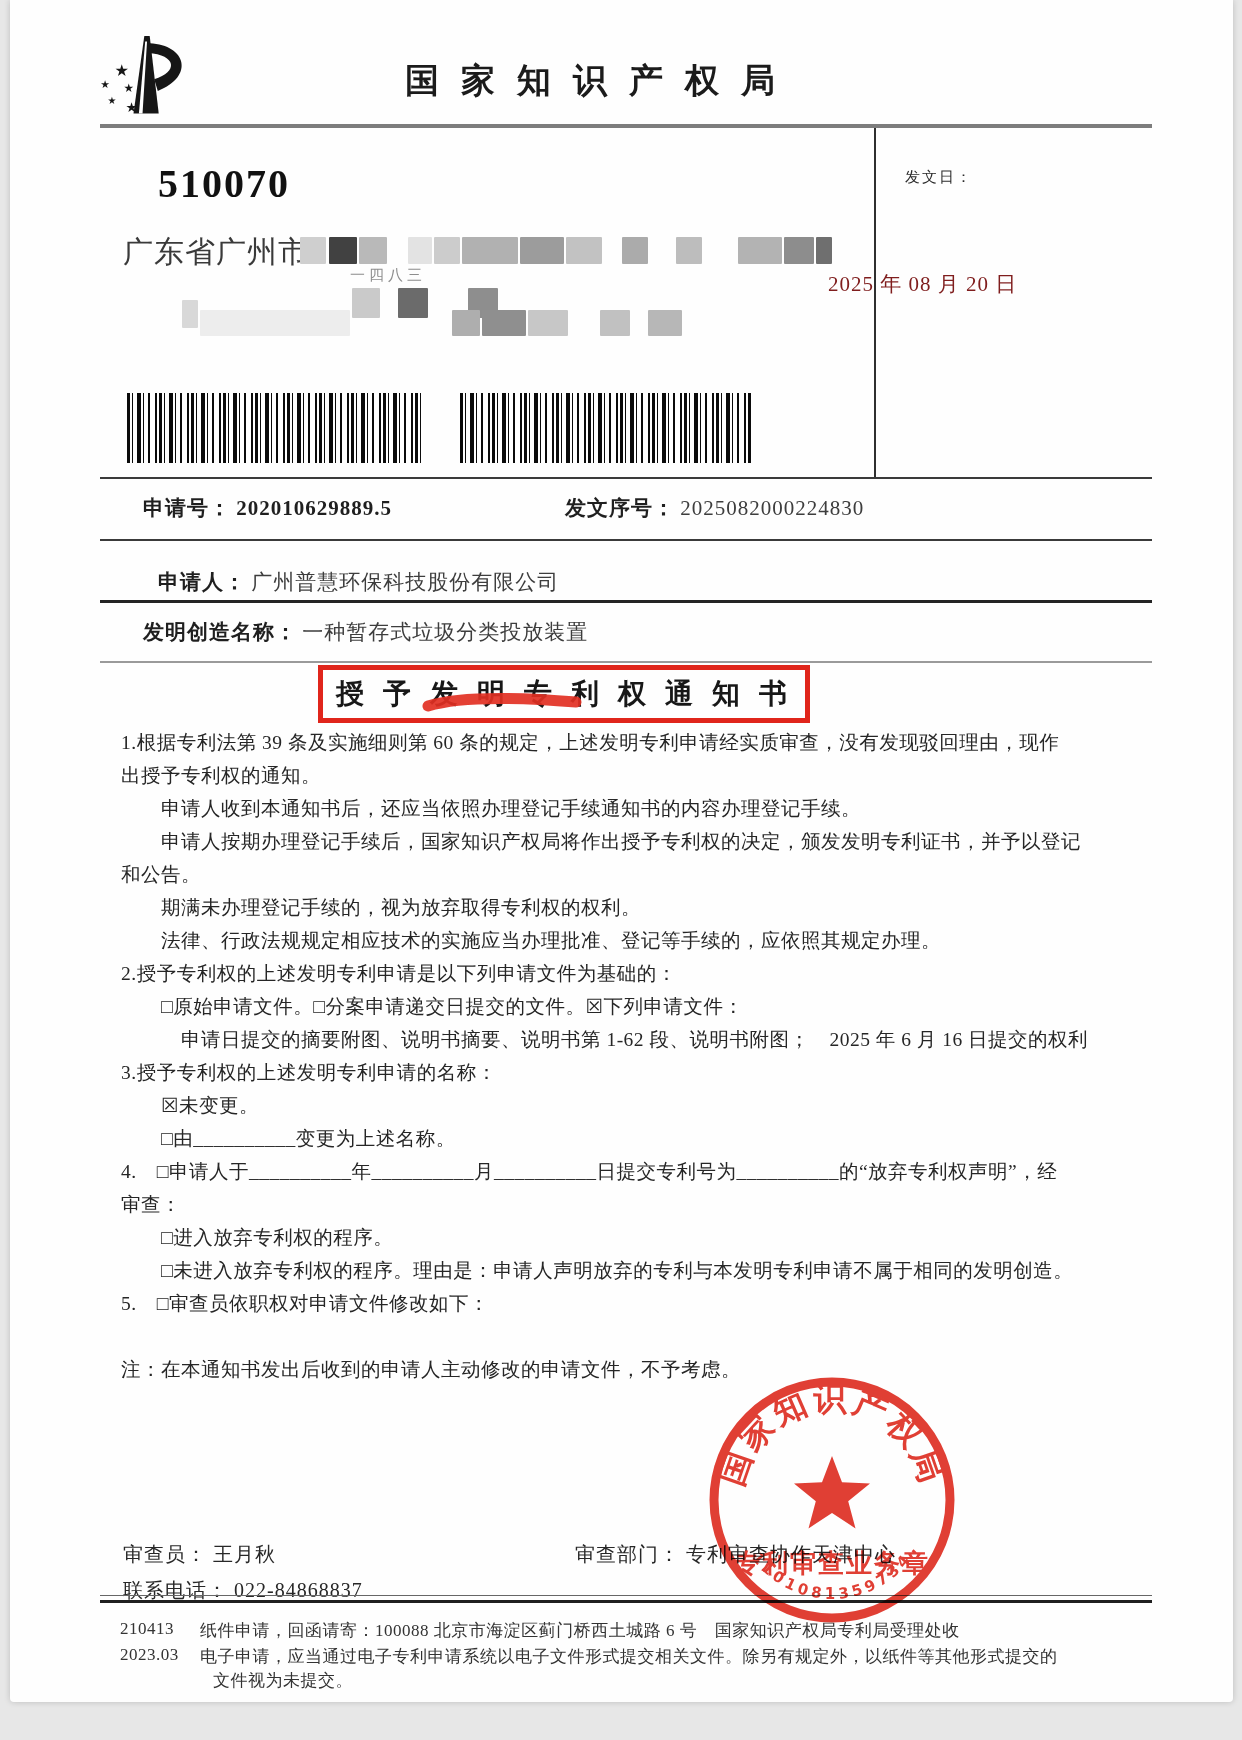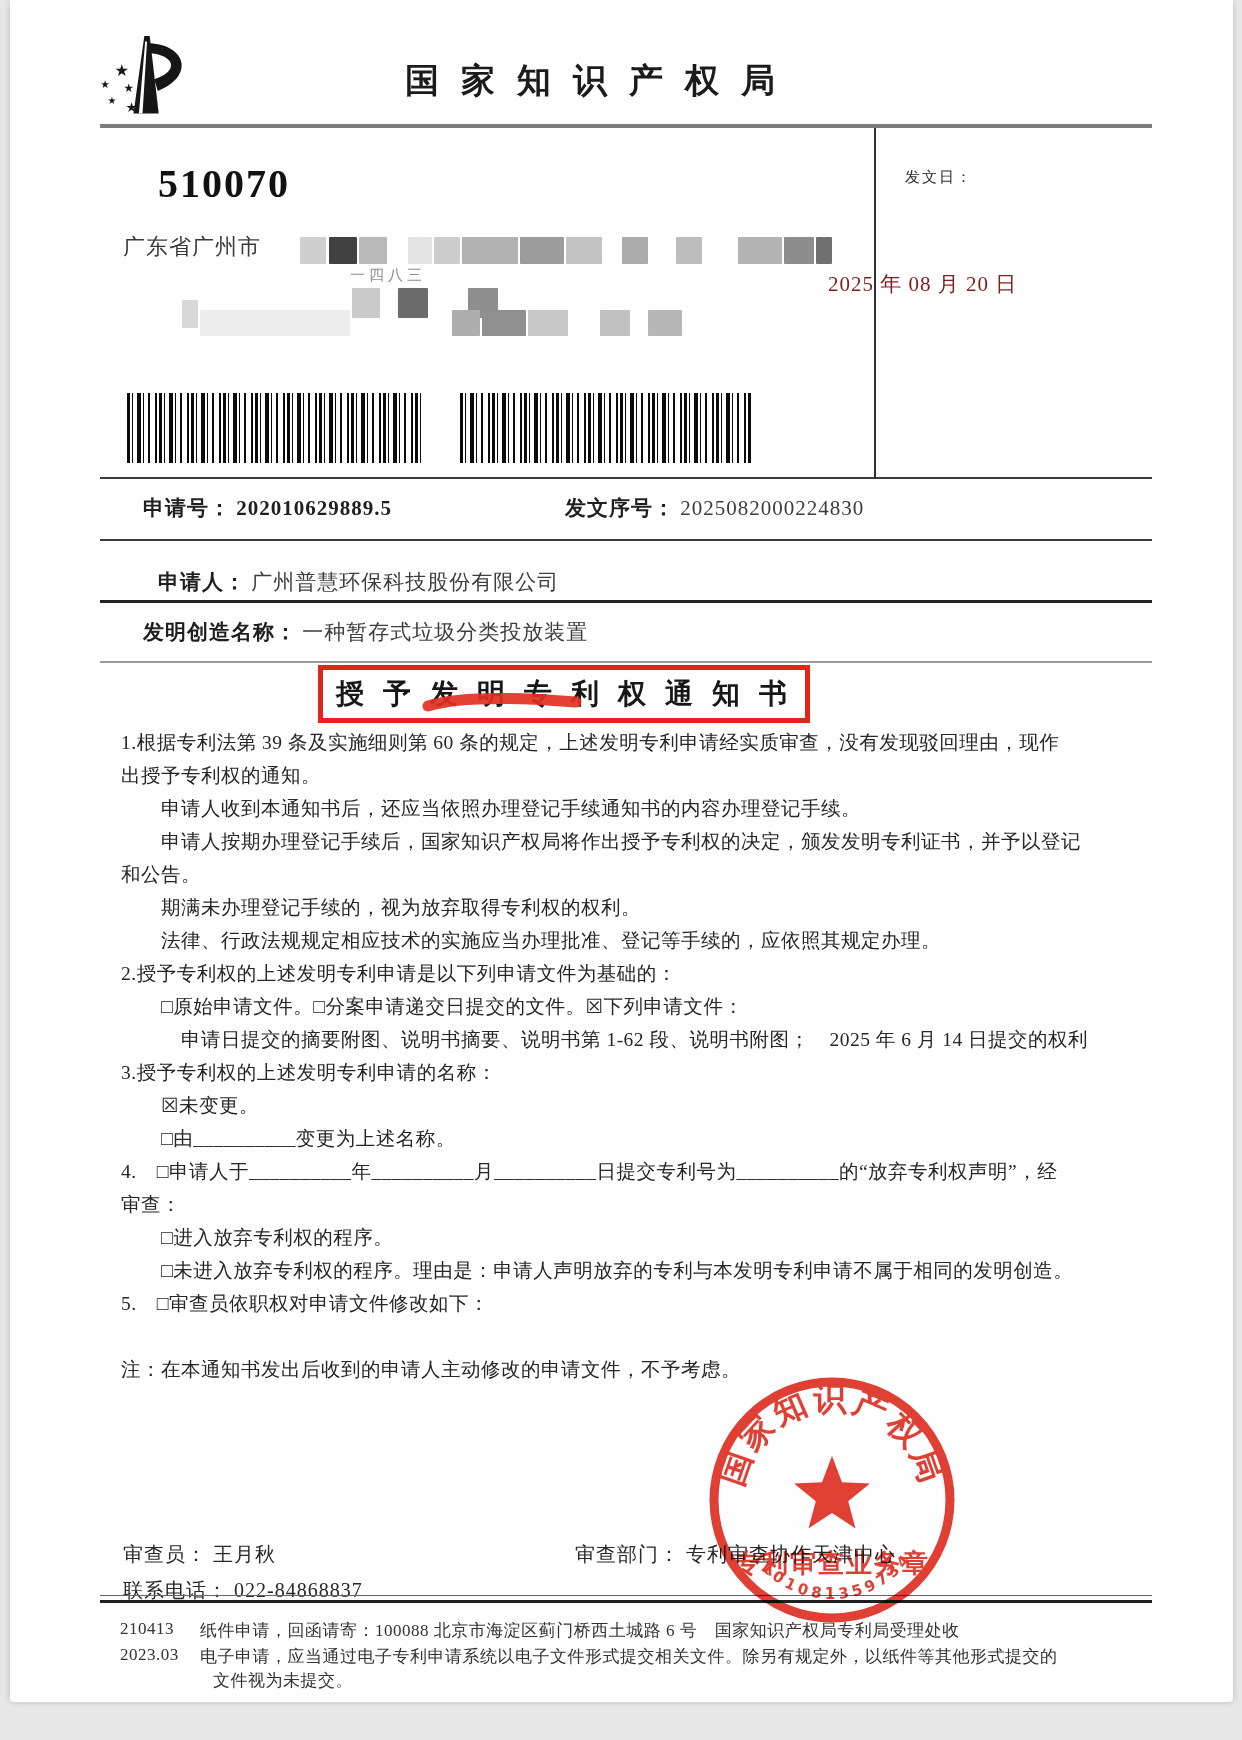--- a/index.html
+++ b/index.html
@@ -8,21 +8,21 @@
   #page{position:absolute;left:10px;top:0;width:1223px;height:1702px;background:#fefefe;
         box-shadow:0 0 6px rgba(0,0,0,.18);border-radius:0 0 4px 4px;z-index:0;}
   .abs{position:absolute;z-index:1;}
   
   .agency-title{left:0;right:0;top:58px;text-align:center;font-size:34px;font-weight:600;
     letter-spacing:22px;color:#1b1b1b;padding-right:40px;}
   .header-rule{left:100px;top:124px;width:1052px;height:4px;background:#7d7d7d;}
   .v-divider{left:874px;top:128px;width:2px;height:350px;background:#2f2f2f;}
   
   .zip{left:158px;top:160px;font-size:40px;font-weight:600;color:#111;letter-spacing:2px;}
-  .addr{left:123px;top:232px;font-size:22px;color:#3a3a3a;letter-spacing:1px;}
+  .addr{left:123px;top:232px;font-size:30px;color:#3a3a3a;letter-spacing:1px;}
   .faint-frag{left:350px;top:266px;font-size:15px;color:#8e8e8e;letter-spacing:4px;}
   .redact{position:absolute;z-index:1;border-radius:1px;}
   
   .dispatch-label{left:905px;top:168px;font-size:15px;color:#2b2b2b;letter-spacing:2px;}
   .dispatch-date{left:828px;top:270px;font-size:21px;color:#7f1d1d;letter-spacing:1px;}
   
   .barcode{top:393px;height:70px;background:
     repeating-linear-gradient(90deg,#0b0b0b 0 3px,#fff 3px 5px,#0b0b0b 5px 6px,#fff 6px 10px,
       #0b0b0b 10px 14px,#fff 14px 16px,#0b0b0b 16px 17px,#fff 17px 21px,#0b0b0b 21px 23px,#fff 23px 28px,
       #0b0b0b 28px 30px,#fff 30px 32px);}
@@ -156,21 +156,21 @@
   <div class="abs body-block">
     <div class="body-line">1.根据专利法第 39 条及实施细则第 60 条的规定，上述发明专利申请经实质审查，没有发现驳回理由，现作</div>
     <div class="body-line">出授予专利权的通知。</div>
     <div class="body-line">　　申请人收到本通知书后，还应当依照办理登记手续通知书的内容办理登记手续。</div>
     <div class="body-line">　　申请人按期办理登记手续后，国家知识产权局将作出授予专利权的决定，颁发发明专利证书，并予以登记</div>
     <div class="body-line">和公告。</div>
     <div class="body-line">　　期满未办理登记手续的，视为放弃取得专利权的权利。</div>
     <div class="body-line">　　法律、行政法规规定相应技术的实施应当办理批准、登记等手续的，应依照其规定办理。</div>
     <div class="body-line">2.授予专利权的上述发明专利申请是以下列申请文件为基础的：</div>
     <div class="body-line">　　□原始申请文件。□分案申请递交日提交的文件。☒下列申请文件：</div>
-    <div class="body-line">　　　申请日提交的摘要附图、说明书摘要、说明书第 1-62 段、说明书附图；　2025 年 6 月 14 日提交的权利</div>
+    <div class="body-line">　　　申请日提交的摘要附图、说明书摘要、说明书第 1-62 段、说明书附图；　2025 年 6 月 16 日提交的权利</div>
     <div class="body-line">3.授予专利权的上述发明专利申请的名称：</div>
     <div class="body-line">　　☒未变更。</div>
     <div class="body-line">　　□由__________变更为上述名称。</div>
     <div class="body-line">4.　□申请人于__________年__________月__________日提交专利号为__________的“放弃专利权声明”，经</div>
     <div class="body-line">审查：</div>
     <div class="body-line">　　□进入放弃专利权的程序。</div>
     <div class="body-line">　　□未进入放弃专利权的程序。理由是：申请人声明放弃的专利与本发明专利申请不属于相同的发明创造。</div>
     <div class="body-line">5.　□审查员依职权对申请文件修改如下：</div>
     <div class="body-line"></div>
     <div class="body-line">注：在本通知书发出后收到的申请人主动修改的申请文件，不予考虑。</div>

